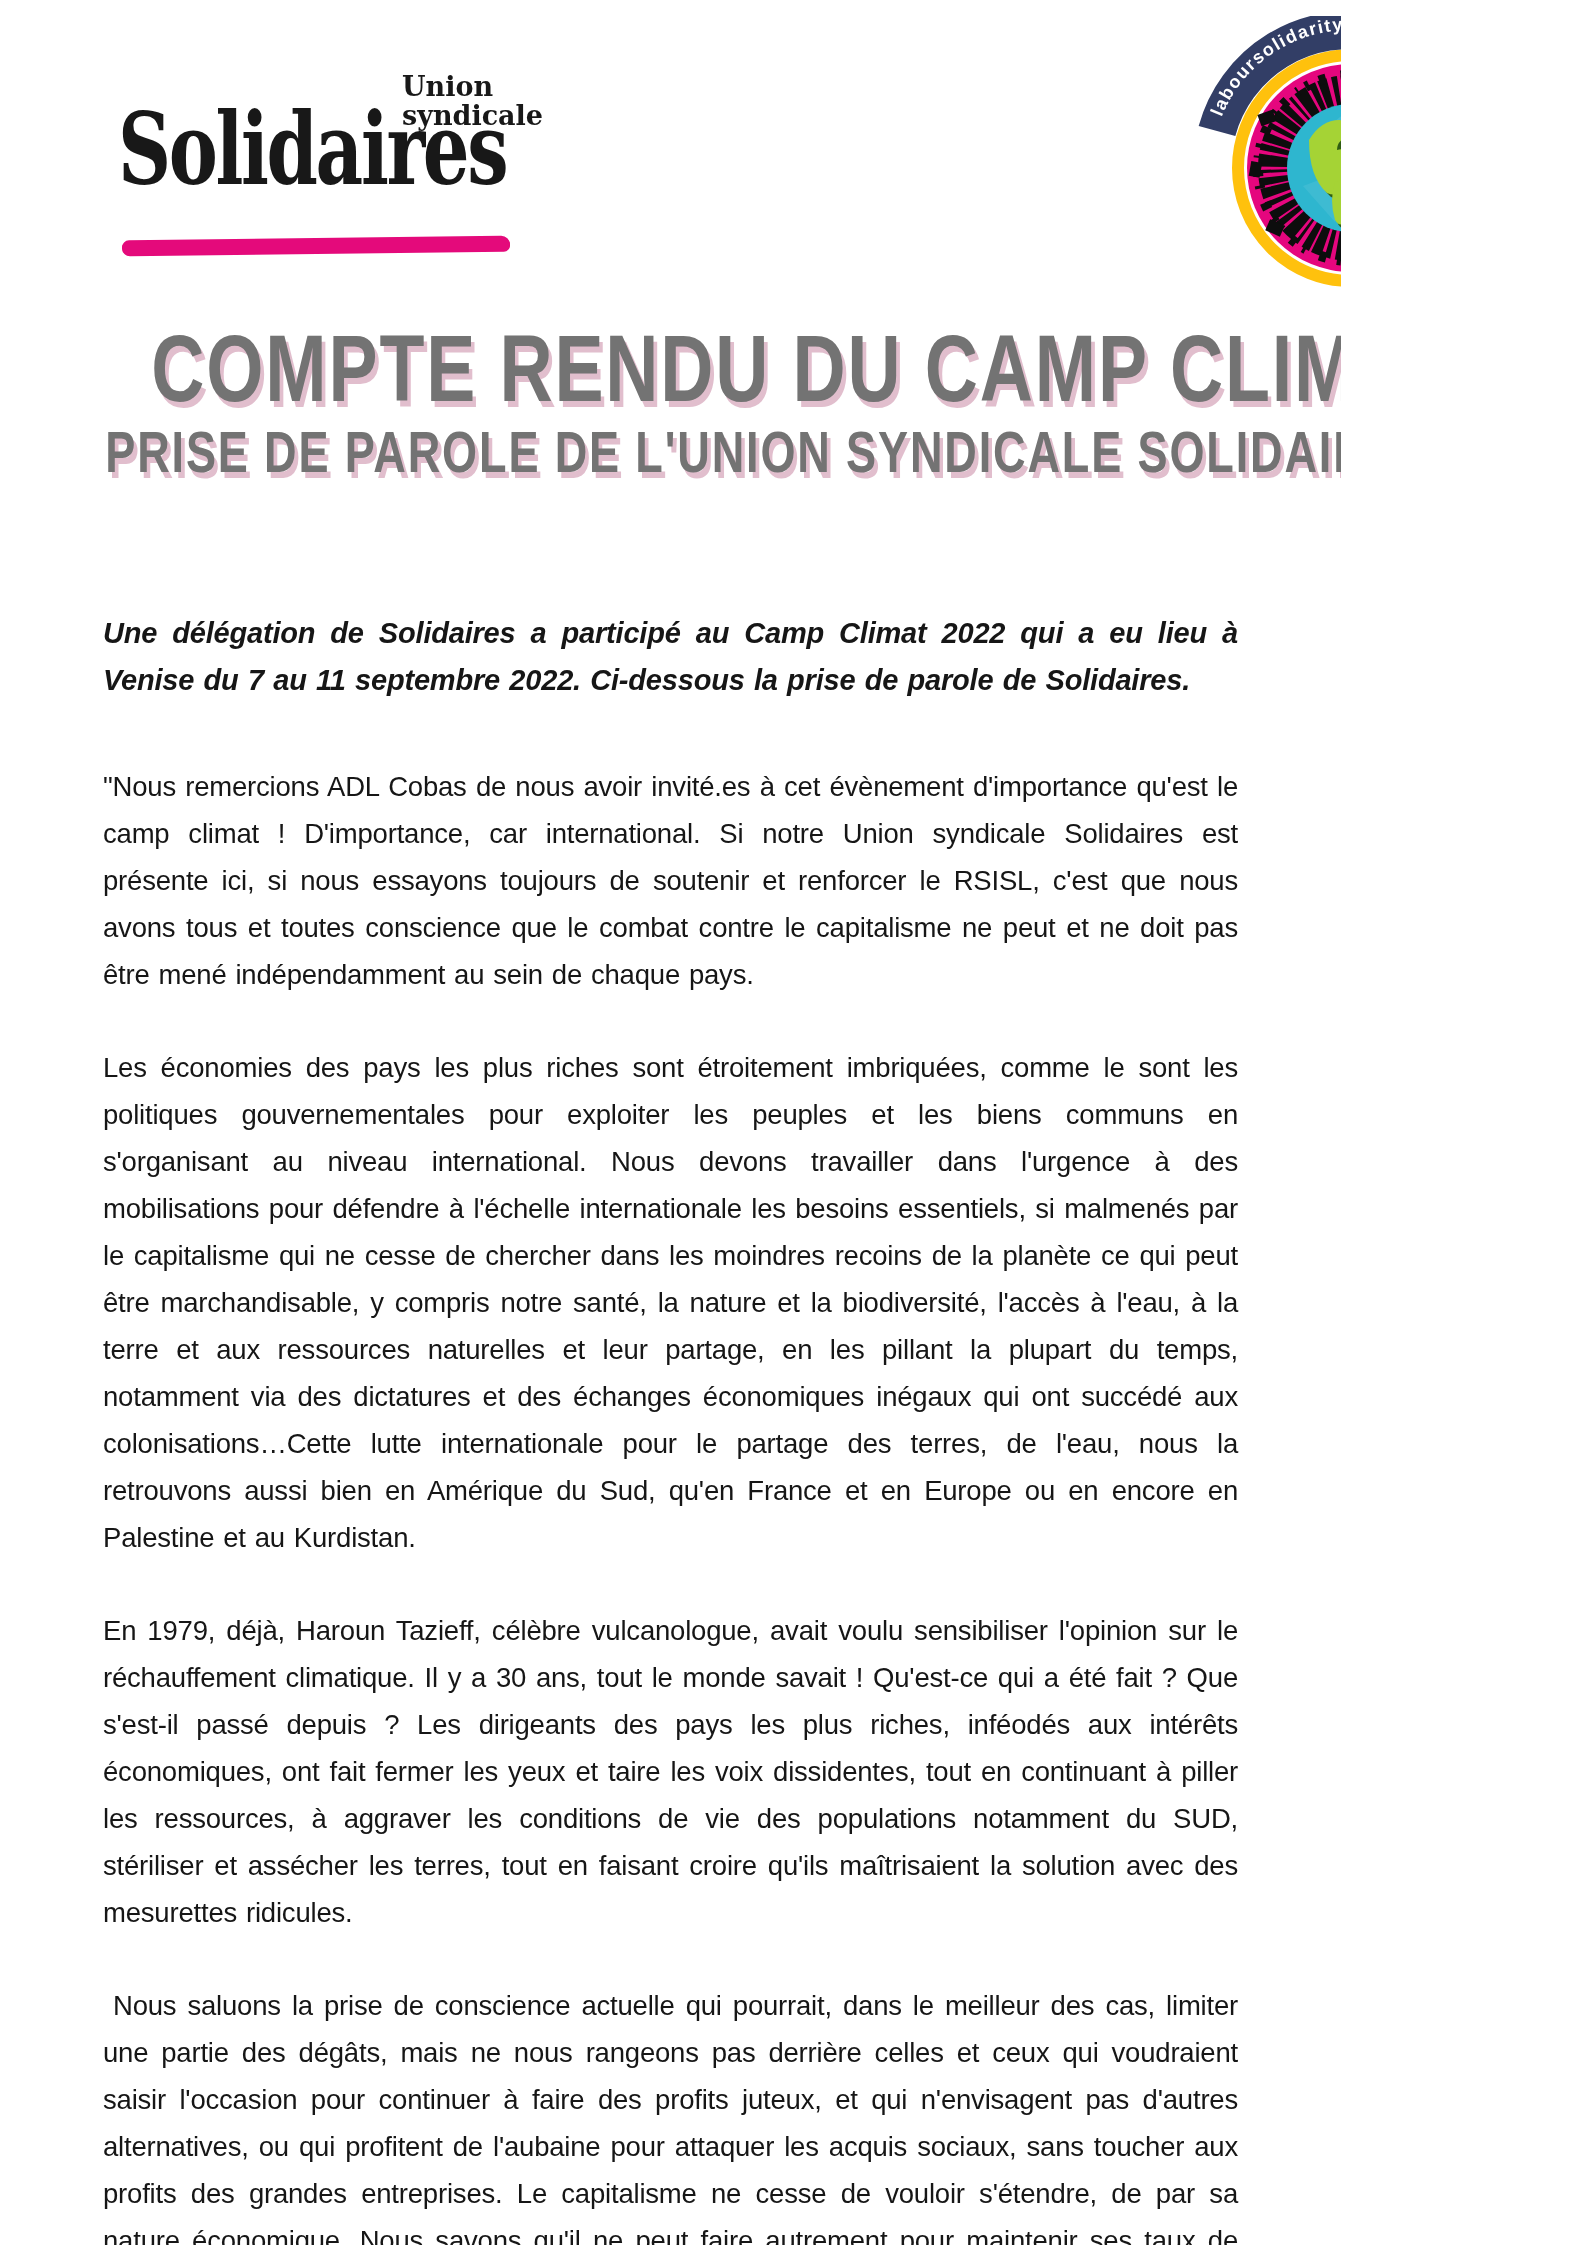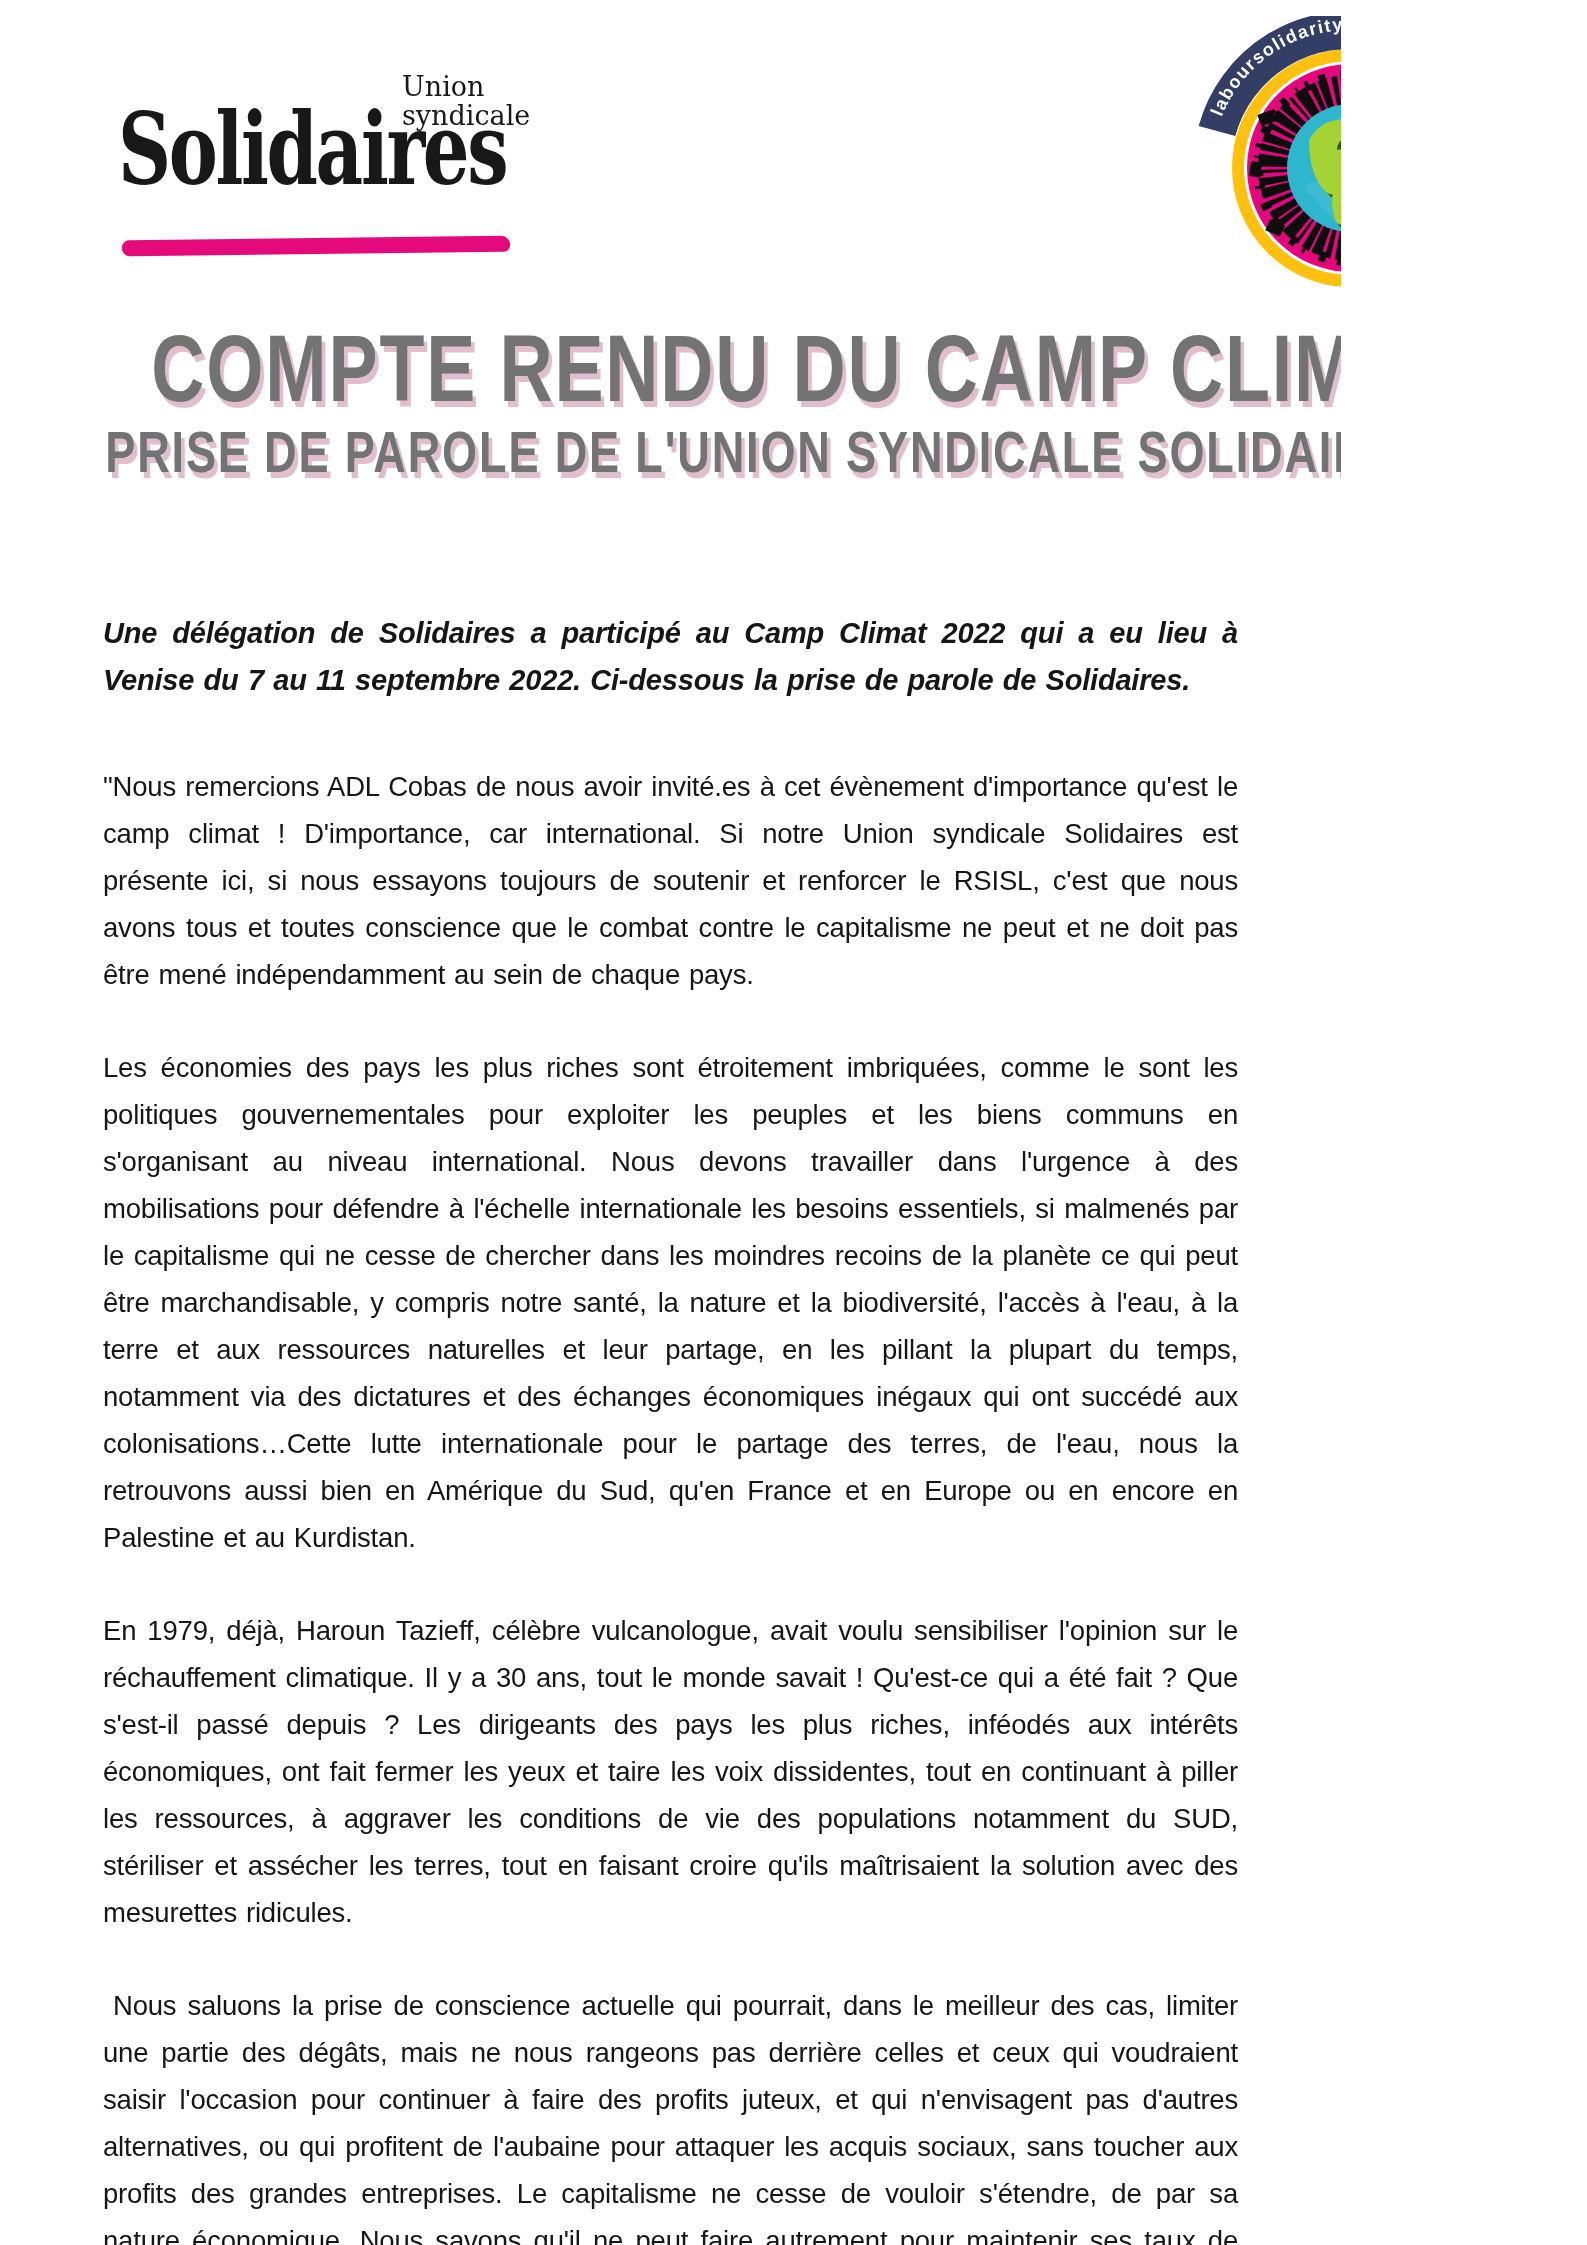--- a/index.html
+++ b/index.html
@@ -22,21 +22,21 @@
     color:#181818;
     letter-spacing:-3px;
     display:inline-block;
     transform:scaleX(0.80) scaleY(1.08);
     transform-origin:left top;
     white-space:nowrap;
   }
   .logo .union{
     position:absolute;left:284px;top:6px;
     font-family:"DejaVu Serif", serif;
-    font-weight:normal;
+    font-weight:bold;
     font-size:27px;line-height:1.08;
     color:#181818;
   }
   .logo .brush{
     position:absolute;left:4px;top:172px;
     width:388px;height:15px;
     background:#e40a7b;
     border-radius:8px 10px 7px 9px;
     transform:rotate(-0.7deg);
     box-shadow:0 1px 0 #e40a7b;

